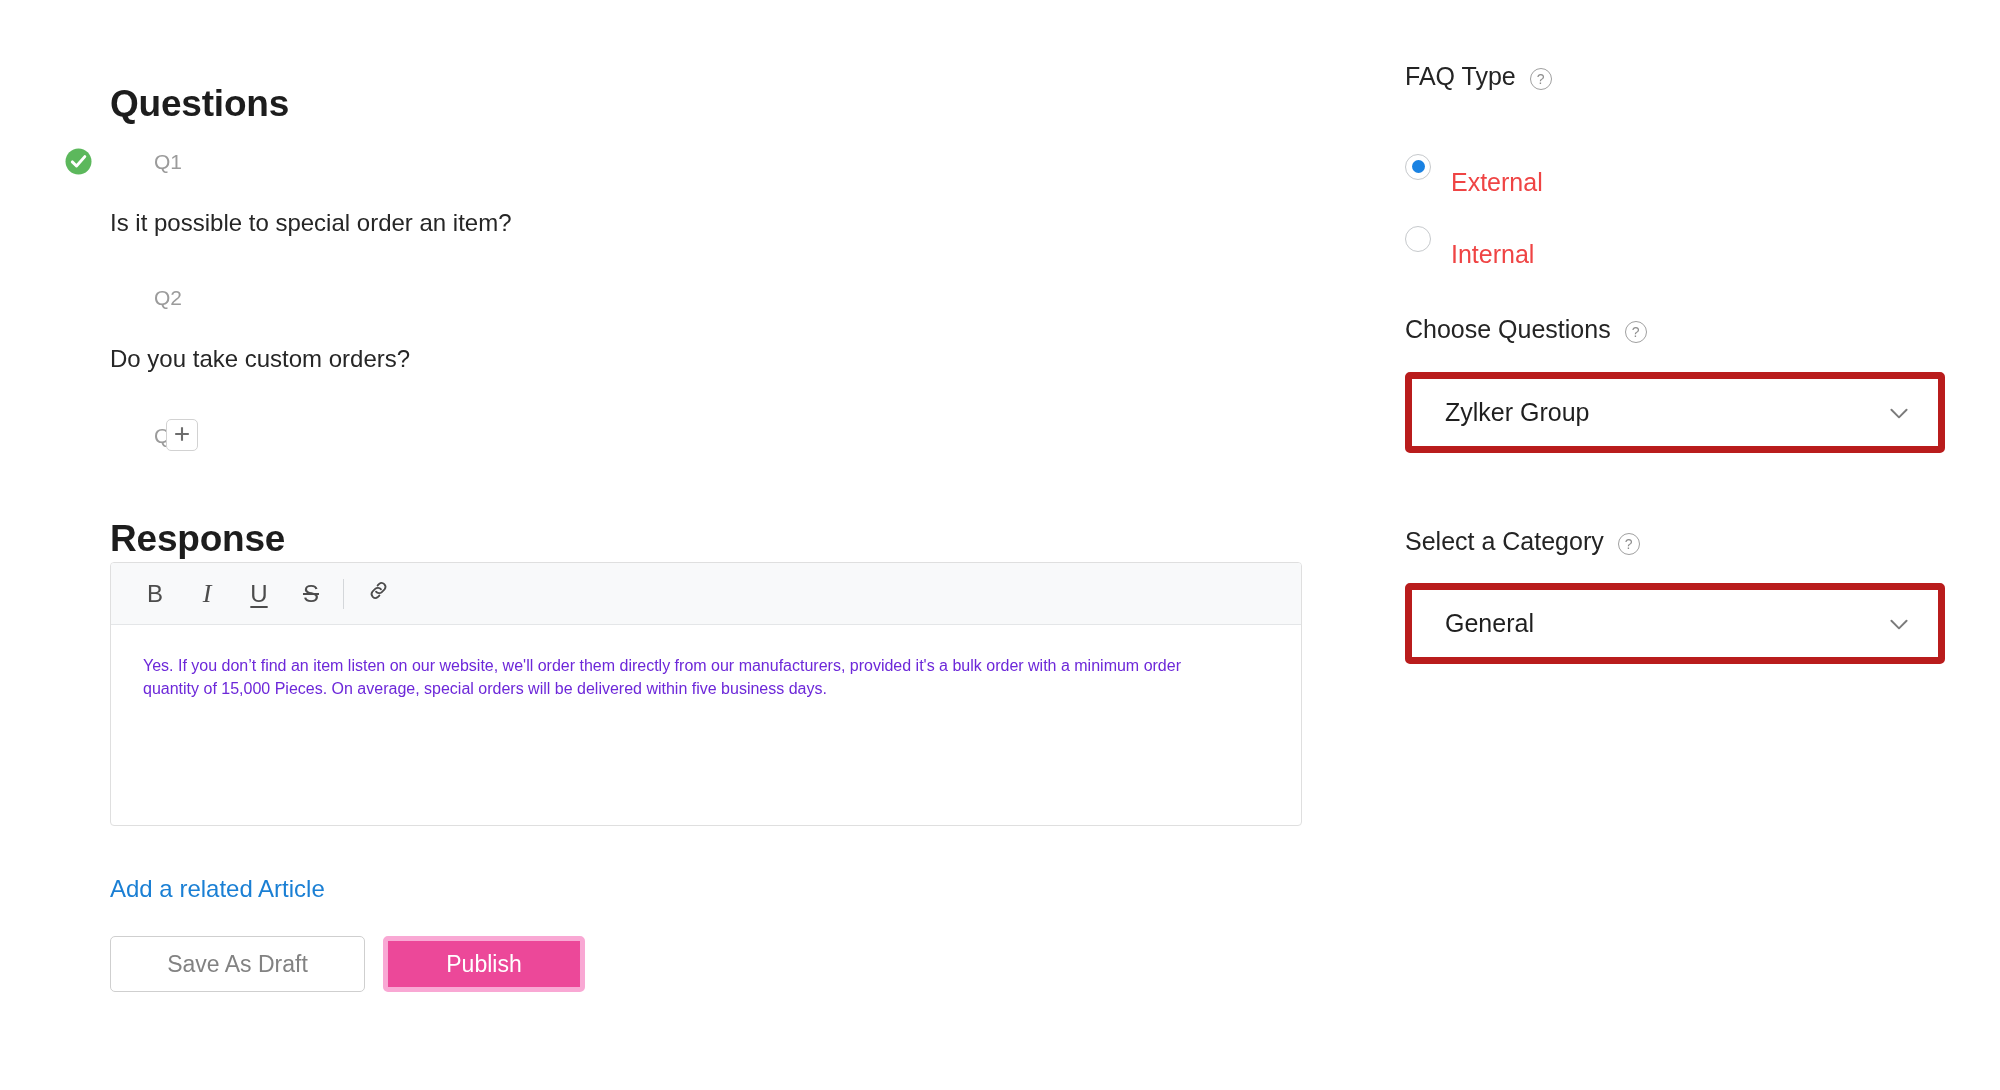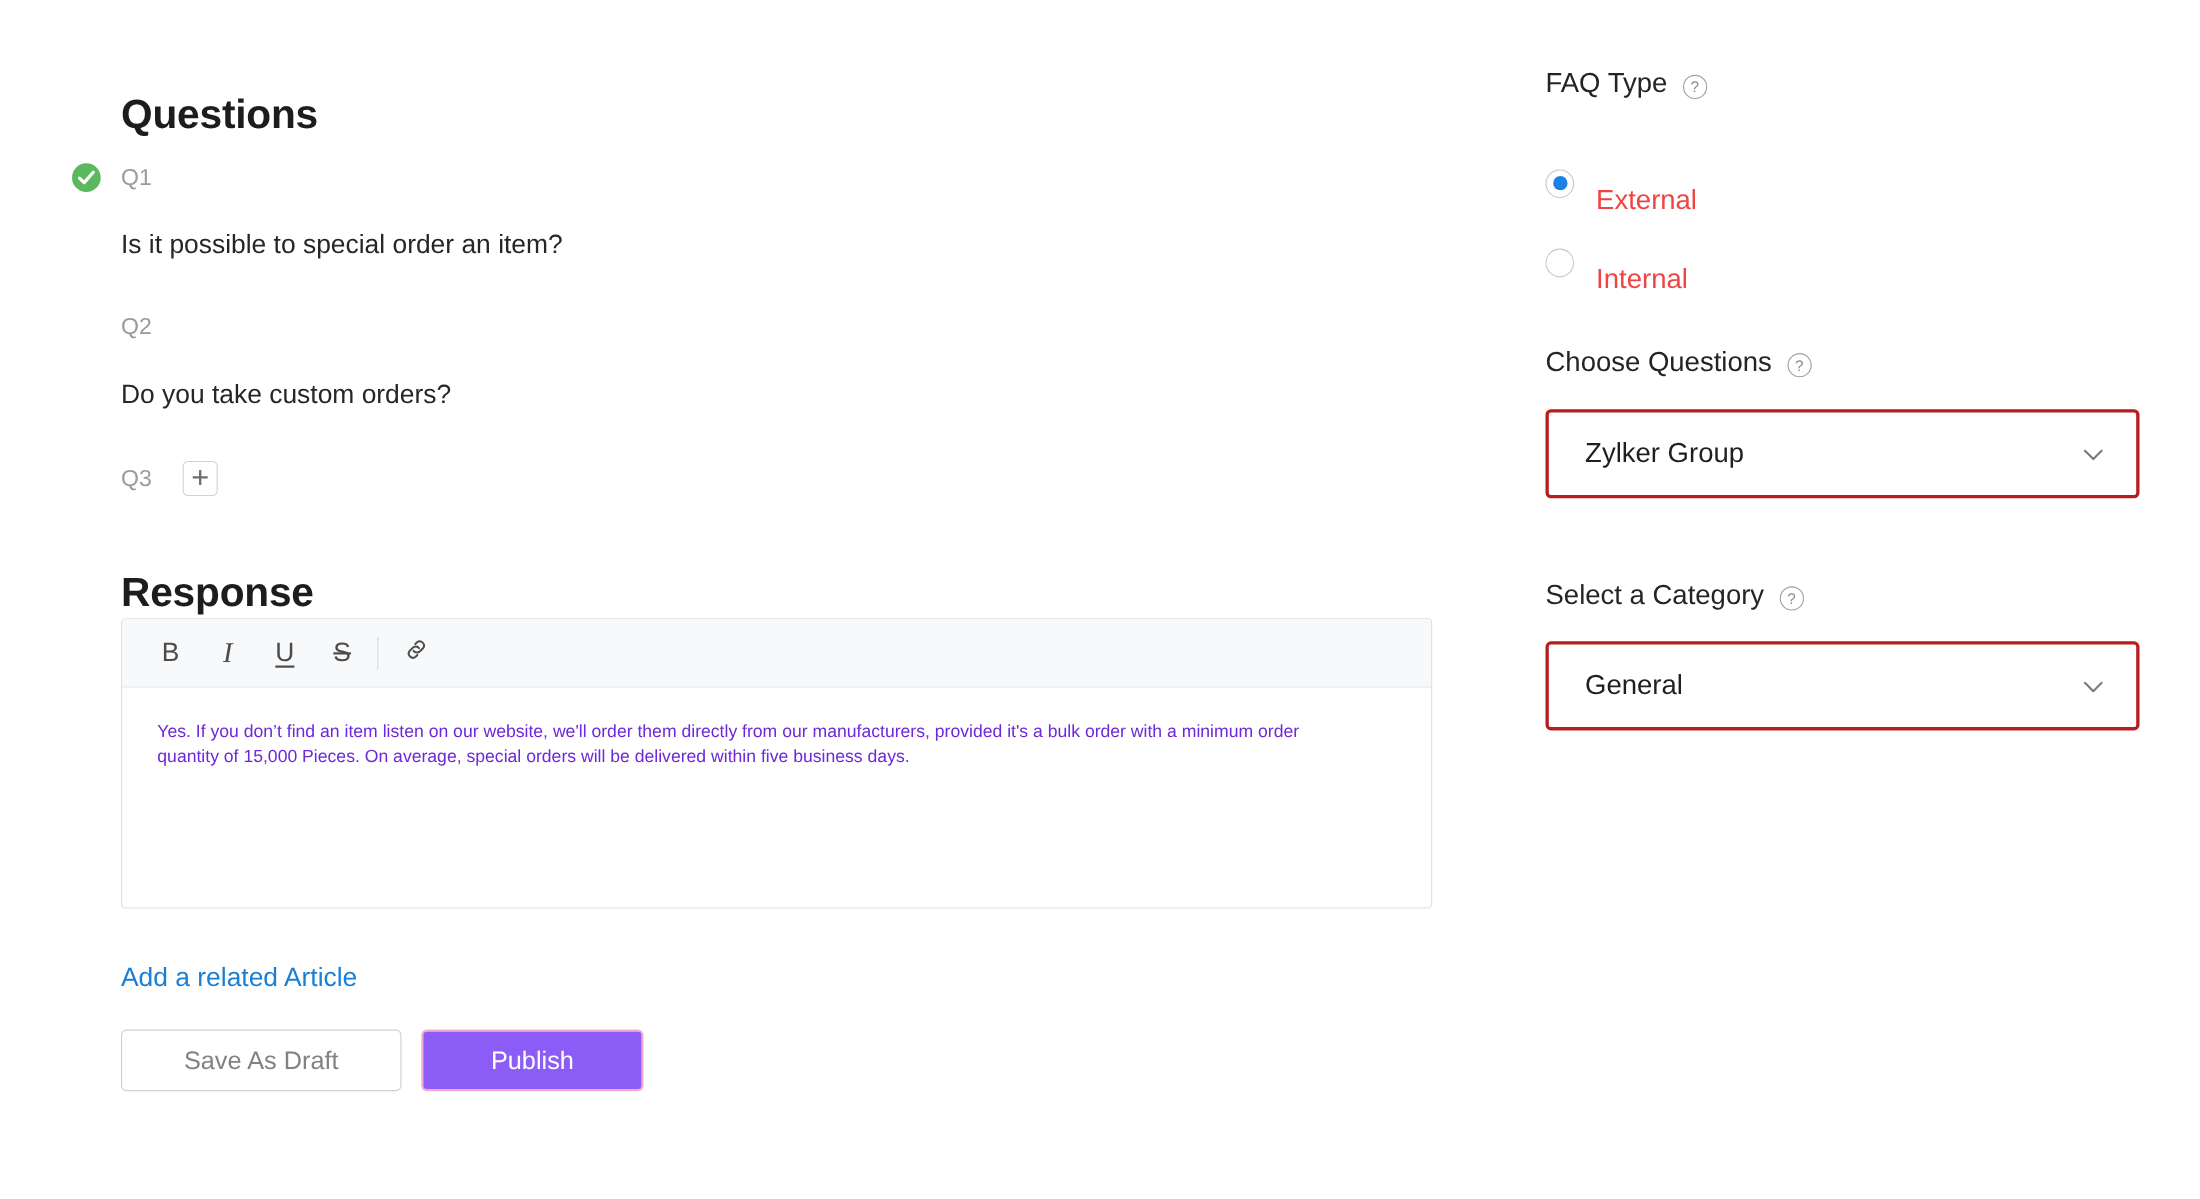--- a/index.html
+++ b/index.html
@@ -37,20 +37,21 @@
   }
   #questions-heading { left: 110px; top: 58px; }
   #response-heading  { left: 110px; top: 493px; }
 
   
   .q-label {
     position: absolute;
     font-size: 21px;
     color: #9b9b9b;
     white-space: nowrap;
+    margin-left: 44px;
   }
   .q-text {
     position: absolute;
     font-size: 24px;
     color: #262626;
     white-space: nowrap;
   }
   #q1-label { left: 110px; top: 150px; }
   #q1-text  { left: 110px; top: 209px; }
   #q2-label { left: 110px; top: 286px; }
@@ -169,22 +170,22 @@
     height: 56px;
     background: #ffffff;
     border: 1px solid #cfcfcf;
     color: #828282;
   }
   #publish-button {
     left: 383px;
     top: 936px;
     width: 202px;
     height: 56px;
-    background: #8b5cf6;
-    border: 2px solid #f9a8d4;
+    background: #ec4899;
+    border: 5px solid #f9a8d4;
     color: #ffffff;
   }
 
   
   .right-col {
     position: absolute;
     left: 1350px;
     top: 0;
     width: 650px;
     height: 862px;
@@ -254,21 +255,21 @@
     color: #ef4444;
     white-space: nowrap;
     margin-top: 32px;
   }
 
   .select-box {
     position: absolute;
     left: 55px;
     width: 540px;
     height: 81px;
-    border: 3px solid #b91c1c;
+    border: 7px solid #b91c1c;
     border-radius: 5px;
     background: #ffffff;
     display: flex;
     align-items: center;
     justify-content: space-between;
     padding: 0 26px 0 33px;
     cursor: pointer;
   }
   #department-select { top: 372px; }
   #category-select   { top: 583px; }

